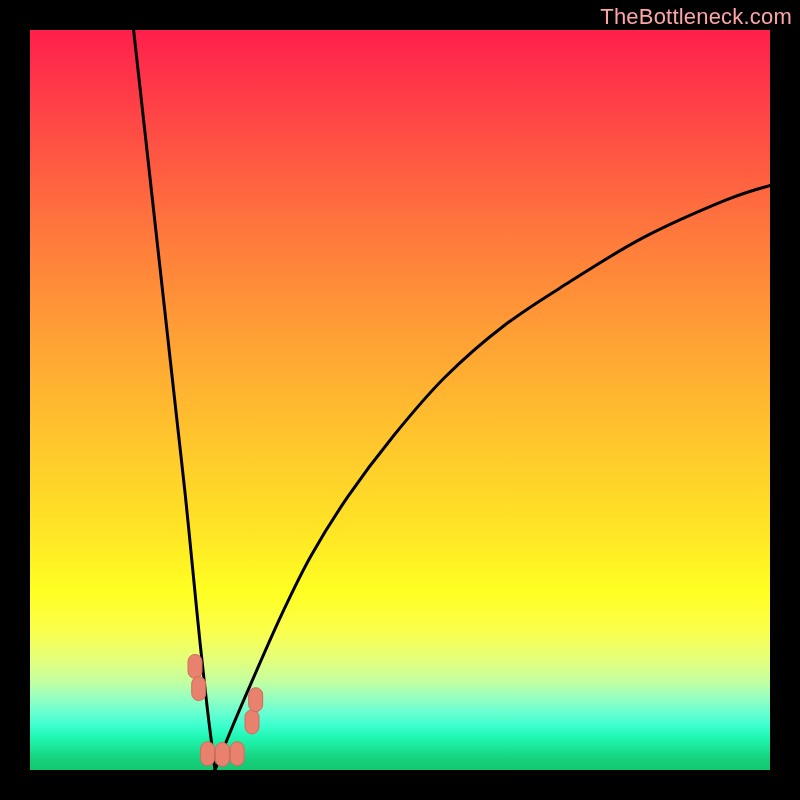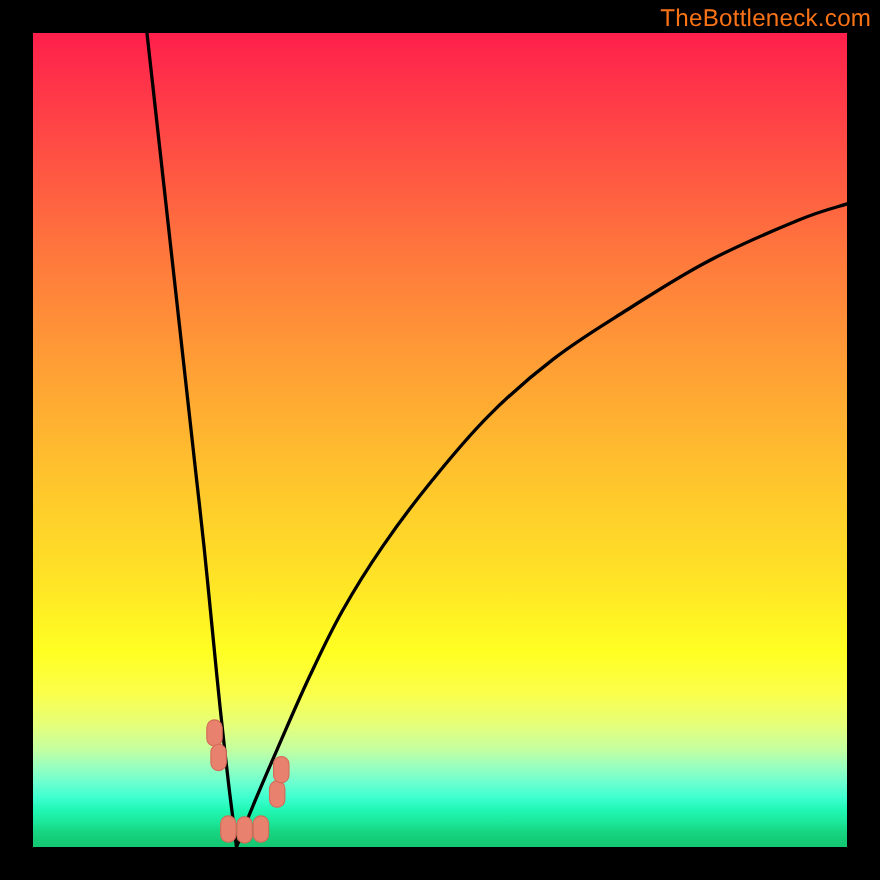--- a/index.html
+++ b/index.html
@@ -43,21 +43,21 @@
       #1be79a 97%,
       #17d784 98%,
       #15cd78 99%,
       #14c873 100%
     );
   }
   .watermark {
     position: absolute;
     top: 4px;
     right: 8px;
-    color: #f97316;
+    color: #fca5a5;
     font-size: 22px;
     font-weight: 500;
     letter-spacing: 0.2px;
     user-select: none;
   }
   svg.curves {
     position: absolute;
     left: 0;
     top: 0;
   }

